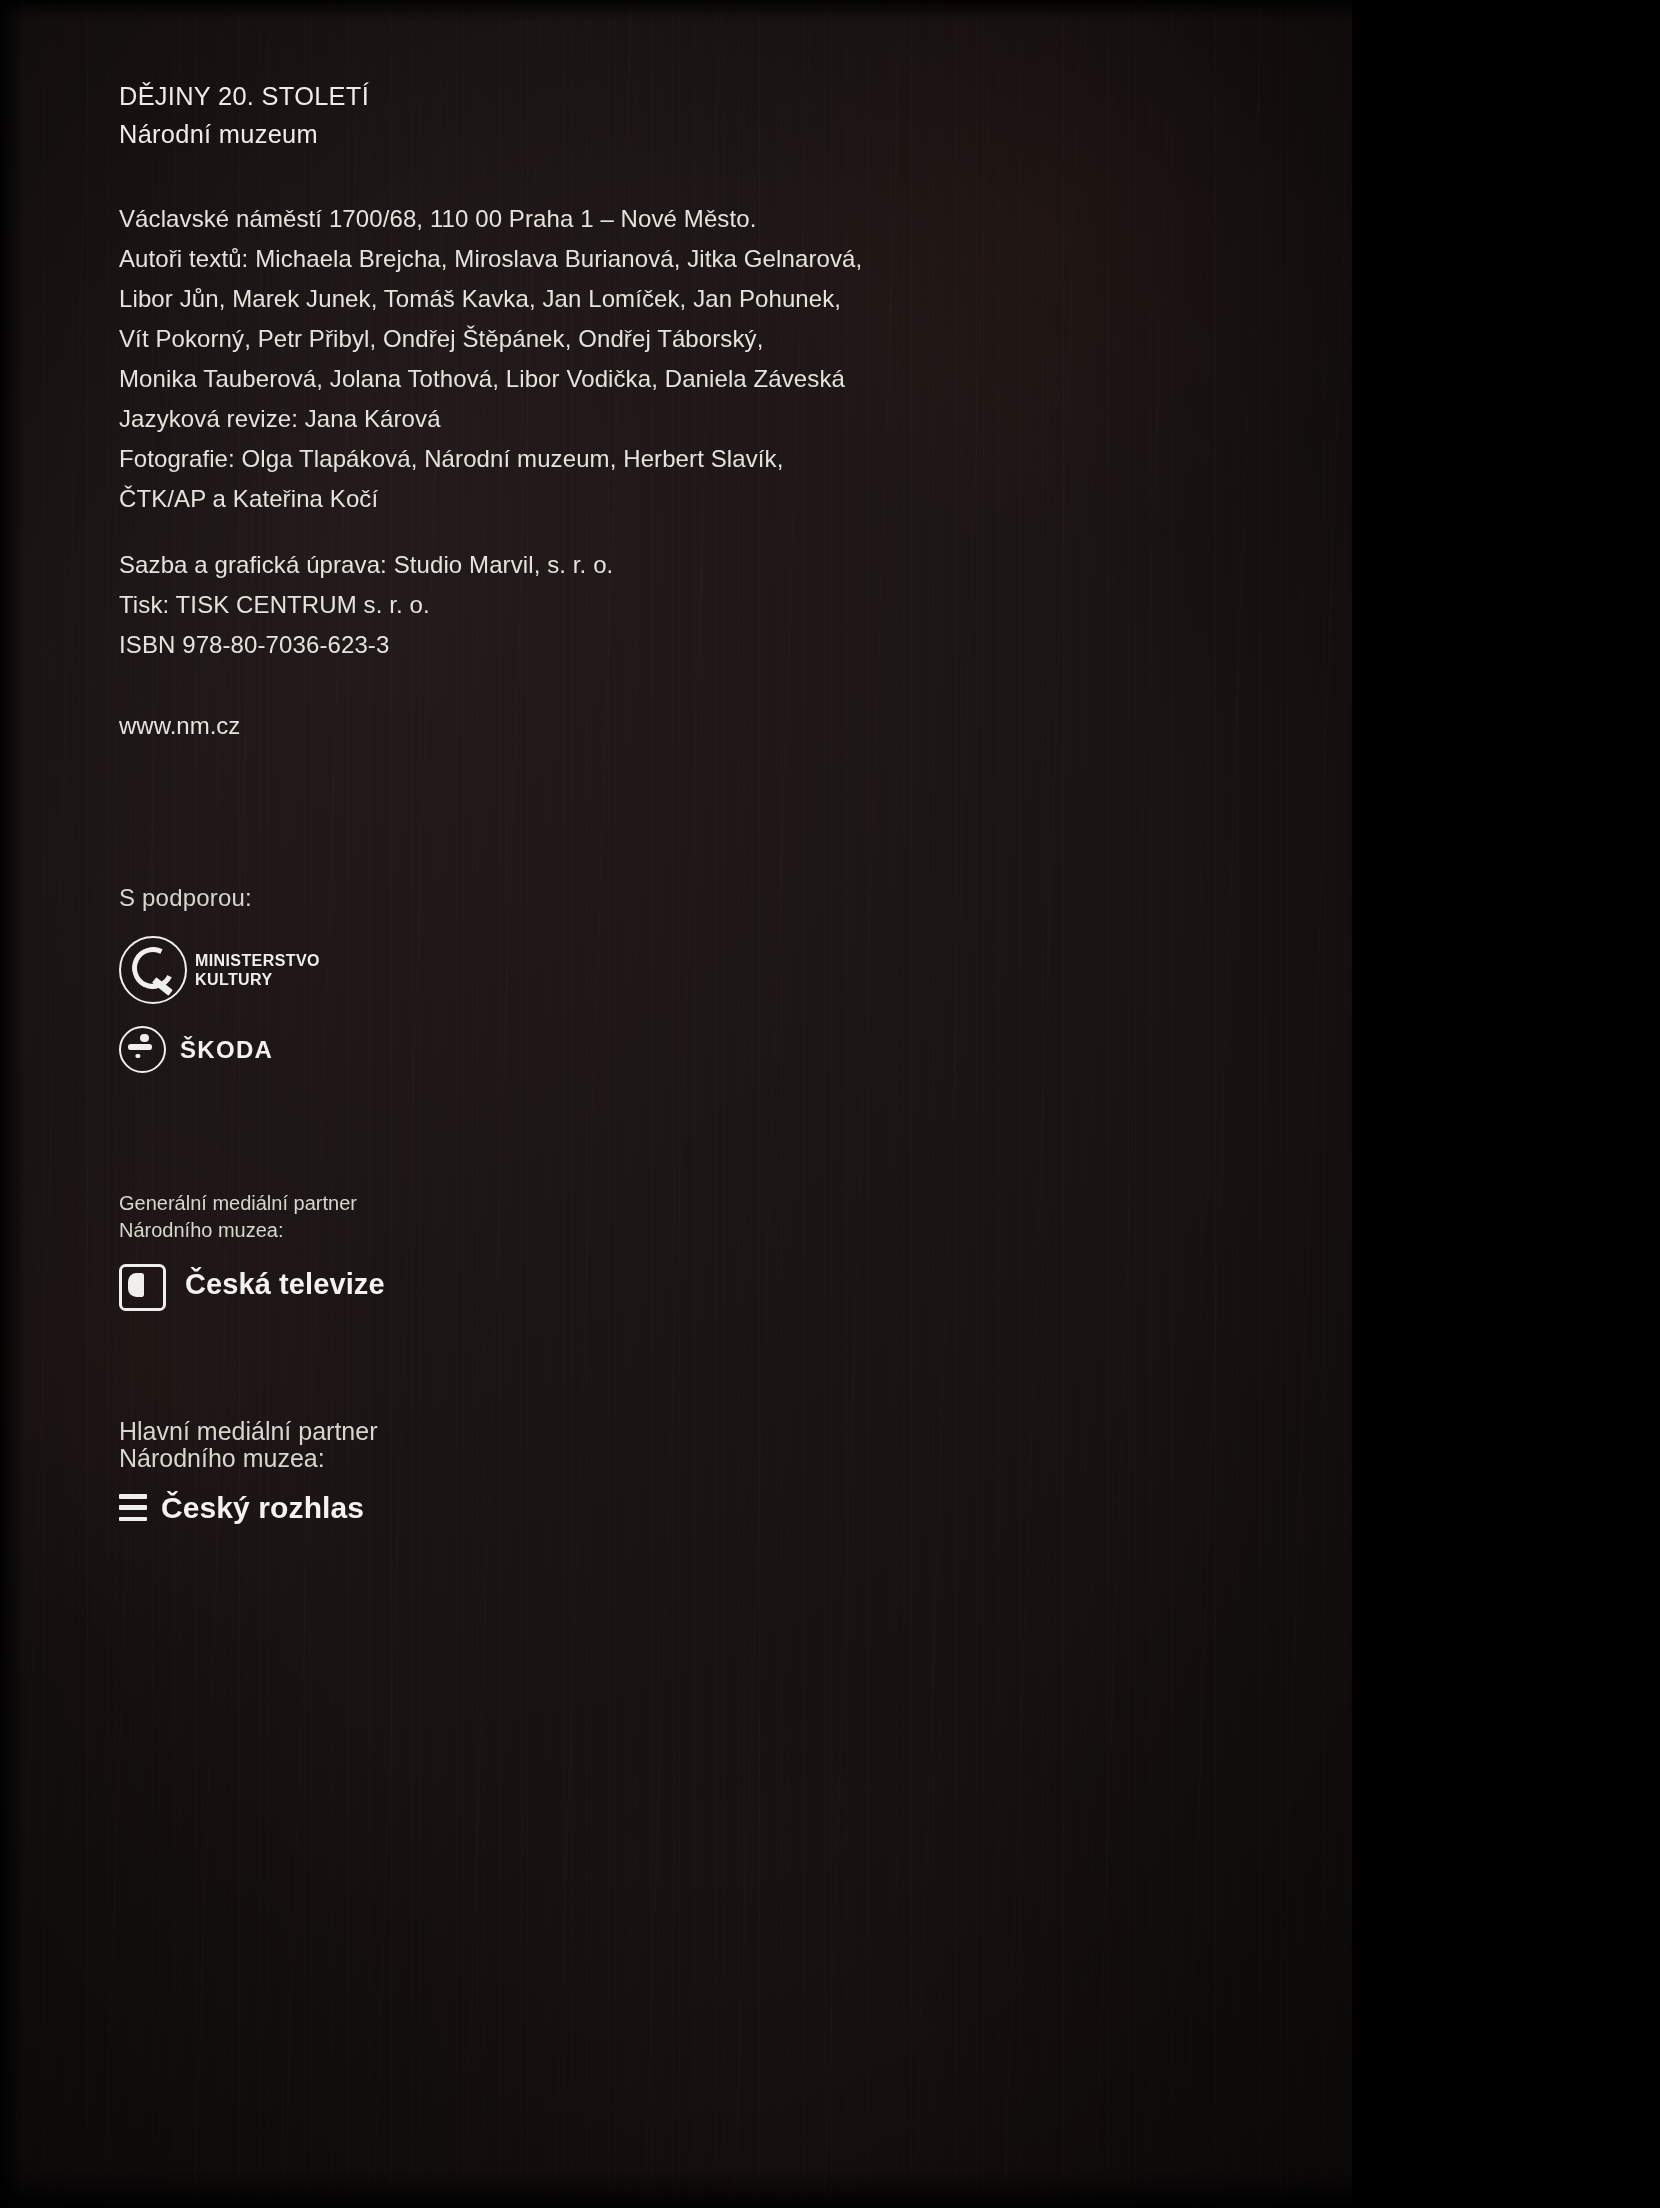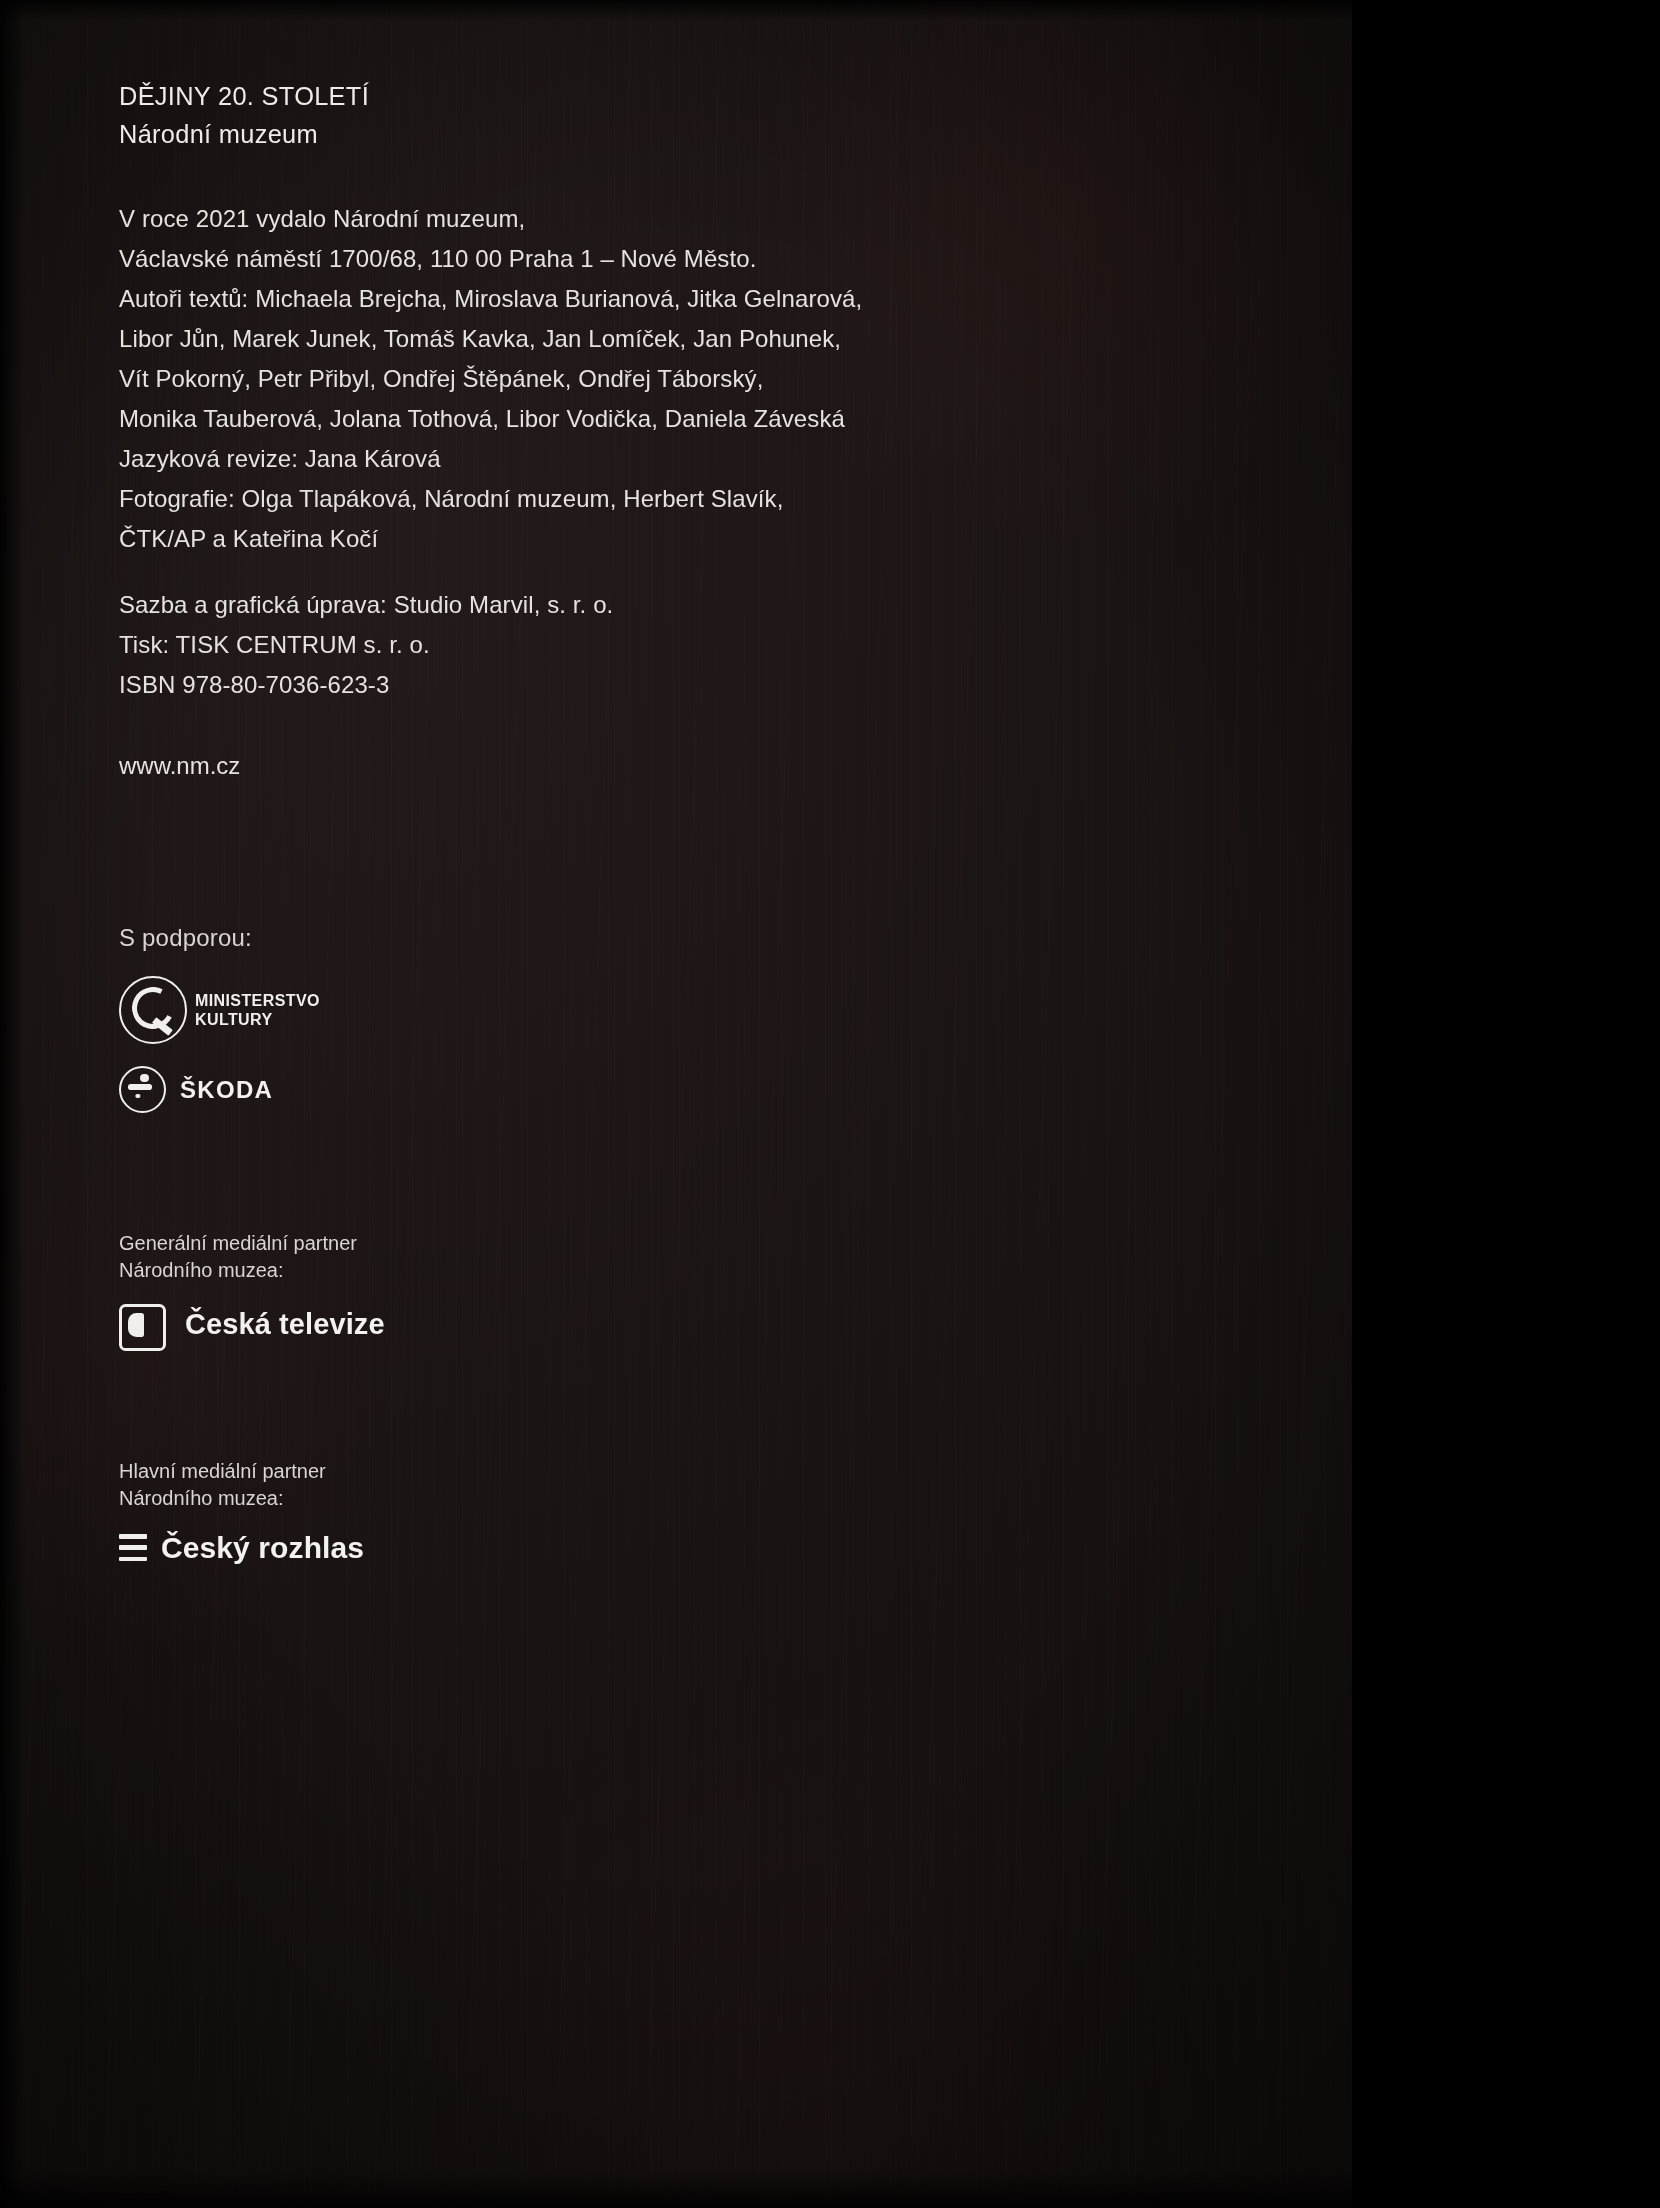--- a/index.html
+++ b/index.html
@@ -251,21 +251,21 @@
   }
   .ct-word {
     font-size: 29px;
     font-weight: bold;
     letter-spacing: 0.1px;
     color: #f4f2ef;
   }
 
   .cro-label {
     margin-top: 113px;
-    font-size: 20px;
+    font-size: 25px;
     line-height: 27px;
     color: #d9d5d1;
   }
 
   
   .cro-logo {
     margin-top: 19px;
     display: flex;
     align-items: center;
     gap: 14px;
@@ -305,21 +305,20 @@
   <div class="edge-bottom"></div>
 
   <div class="content">
 
     <div class="title-block">
       <div class="title-line">DĚJINY 20. STOLETÍ</div>
       <div class="title-line">Národní muzeum</div>
     </div>
 
     <div class="imprint">
-      <div class="ln">V roce 2021 vydalo Národní muzeum,</div>
       <div class="ln">Václavské náměstí 1700/68, 110 00 Praha 1 – Nové Město.</div>
       <div class="ln">Autoři textů: Michaela Brejcha, Miroslava Burianová, Jitka Gelnarová,</div>
       <div class="ln">Libor Jůn, Marek Junek, Tomáš Kavka, Jan Lomíček, Jan Pohunek,</div>
       <div class="ln">Vít Pokorný, Petr Přibyl, Ondřej Štěpánek, Ondřej Táborský,</div>
       <div class="ln">Monika Tauberová, Jolana Tothová, Libor Vodička, Daniela Záveská</div>
       <div class="ln">Jazyková revize: Jana Kárová</div>
       <div class="ln">Fotografie: Olga Tlapáková, Národní muzeum, Herbert Slavík,</div>
       <div class="ln">ČTK/AP a Kateřina Kočí</div>
 
       <div class="block-gap"></div>

